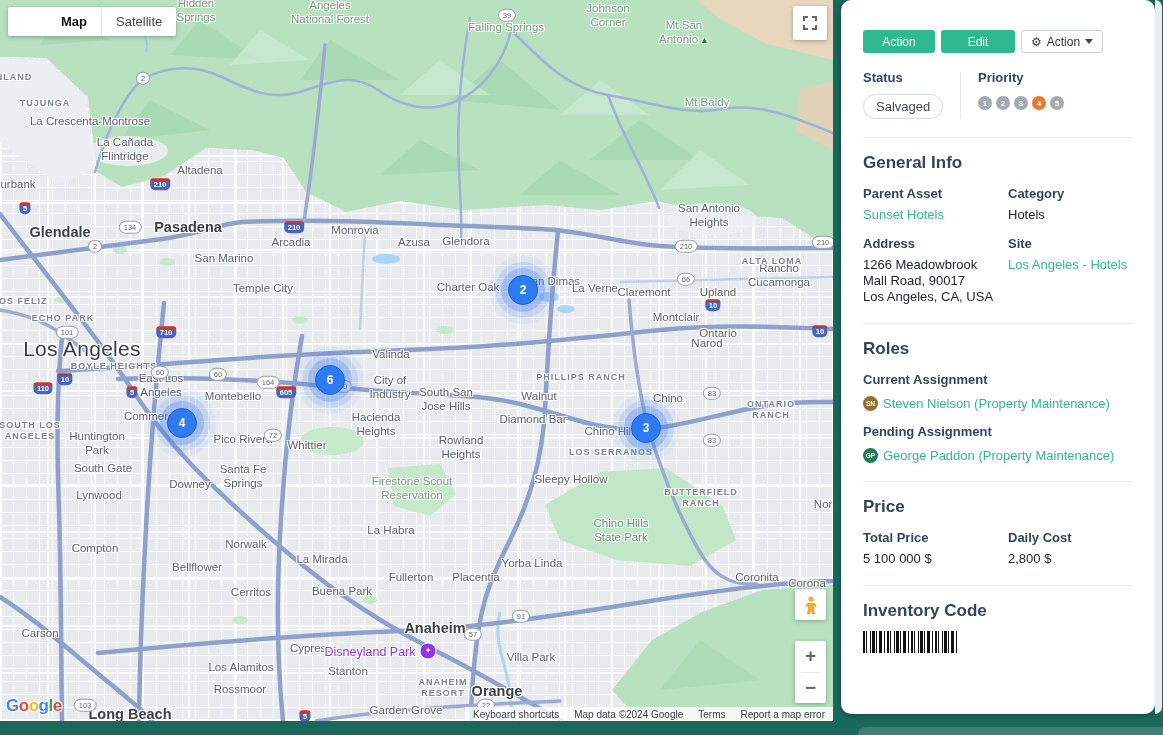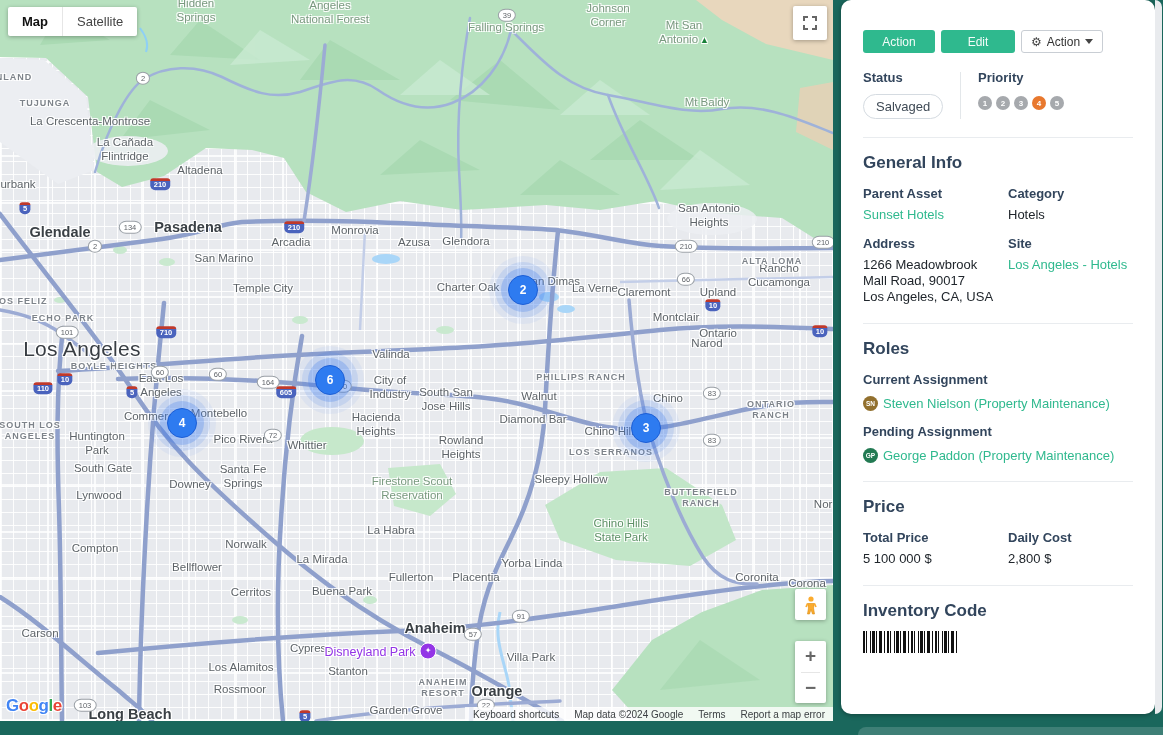--- a/index.html
+++ b/index.html
@@ -31,21 +31,21 @@
   .sh.i{background:linear-gradient(180deg,#c0392b 0 3px,#4a63bd 3px);color:#fff;
         border-radius:3px 3px 5px 5px;padding:2.5px 3.5px 1.5px;font-weight:bold;}
   .cluster{position:absolute;transform:translate(-50%,-50%);width:28px;height:28px;z-index:30;cursor:pointer;
       background:#2e7bf0;border:1px solid #1c5ed6;border-radius:50%;color:#fff;font-weight:bold;font-size:12px;
       display:flex;align-items:center;justify-content:center;
       box-shadow:0 0 0 7px rgba(64,126,236,.28),0 0 0 13px rgba(64,126,236,.15),0 0 0 19px rgba(64,126,236,.07);}
   
   .maptype{position:absolute;left:8px;top:7px;z-index:40;display:flex;background:#fff;border-radius:2px;
       box-shadow:0 1px 4px rgba(0,0,0,.3);font-size:13px;height:29px;align-items:center;}
   .maptype .mt{padding:0 14px;cursor:pointer;color:#444;}
-  .maptype .mt.sel{font-weight:bold;color:#111;}
+  .maptype .mt.sel{font-weight:bold;color:#111;margin-left:39px;}
   .maptype .mtdiv{width:1px;height:100%;background:#e6e6e6;}
   .fsbtn{position:absolute;left:793px;top:6px;width:34px;height:34px;background:#fff;border-radius:2px;z-index:40;
       box-shadow:0 1px 4px rgba(0,0,0,.3);display:flex;align-items:center;justify-content:center;cursor:pointer;}
   .pegman{position:absolute;left:795px;top:589px;width:31px;height:31px;background:#fff;border-radius:2px;z-index:40;
       box-shadow:0 1px 4px rgba(0,0,0,.3);display:flex;align-items:center;justify-content:center;cursor:grab;}
   .zoomctl{position:absolute;left:795px;top:641px;width:31px;height:62px;background:#fff;border-radius:2px;z-index:40;
       box-shadow:0 1px 4px rgba(0,0,0,.3);display:flex;flex-direction:column;}
   .zbtn{flex:1;display:flex;align-items:center;justify-content:center;font-size:19px;color:#666;cursor:pointer;font-weight:bold;}
   .zdiv{height:1px;background:#e6e6e6;margin:0 6px;}
   .glogo{position:absolute;left:6px;bottom:5px;z-index:40;font-size:17px;font-weight:bold;letter-spacing:-.5px;cursor:pointer;
@@ -254,21 +254,21 @@
       <div class="ml city" style="left: 709px; top: 216px;">San Antonio
 Heights</div>
       <div class="ml huge" style="left: 82px; top: 349px;">Los Angeles</div>
       <div class="ml area" style="left: 63px; top: 318px;">ECHO PARK</div>
       <div class="ml area" style="left: 20px; top: 301px;">LOS FELIZ</div>
       <div class="ml area" style="left: 114px; top: 366px;">BOYLE HEIGHTS</div>
       <div class="ml area" style="left: 30px; top: 431px;">SOUTH LOS
 ANGELES</div>
       <div class="ml city" style="left: 161px; top: 386px;">East Los
 Angeles</div>
-      <div class="ml city" style="left: 219px; top: 397px; margin-top: 17px;">Montebello</div>
+      <div class="ml city" style="left: 233px; top: 397px;">Montebello</div>
       <div class="ml city" style="left: 152px; top: 417px;">Commerce</div>
       <div class="ml city" style="left: 243px; top: 440px;">Pico Rivera</div>
       <div class="ml city" style="left: 307px; top: 446px;">Whittier</div>
       <div class="ml city" style="left: 190px; top: 485px;">Downey</div>
       <div class="ml city" style="left: 243px; top: 477px;">Santa Fe
 Springs</div>
       <div class="ml city" style="left: 103px; top: 469px;">South Gate</div>
       <div class="ml city" style="left: 99px; top: 496px;">Lynwood</div>
       <div class="ml city" style="left: 97px; top: 444px;">Huntington
 Park</div>

